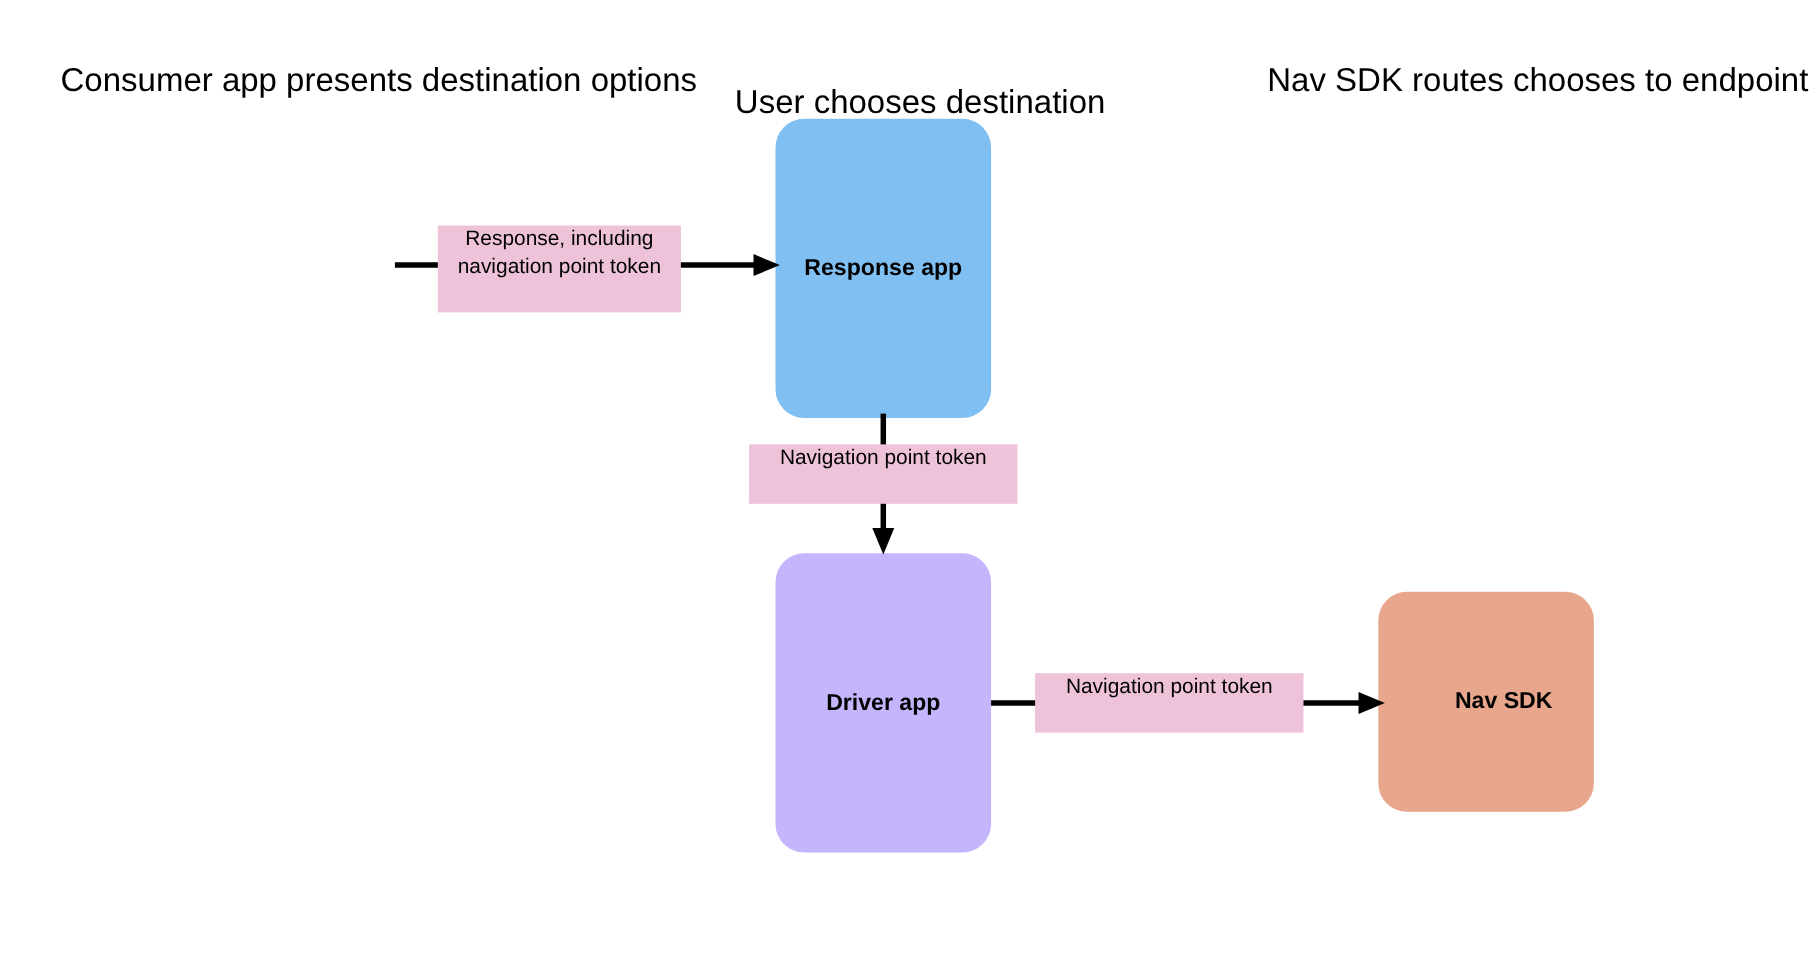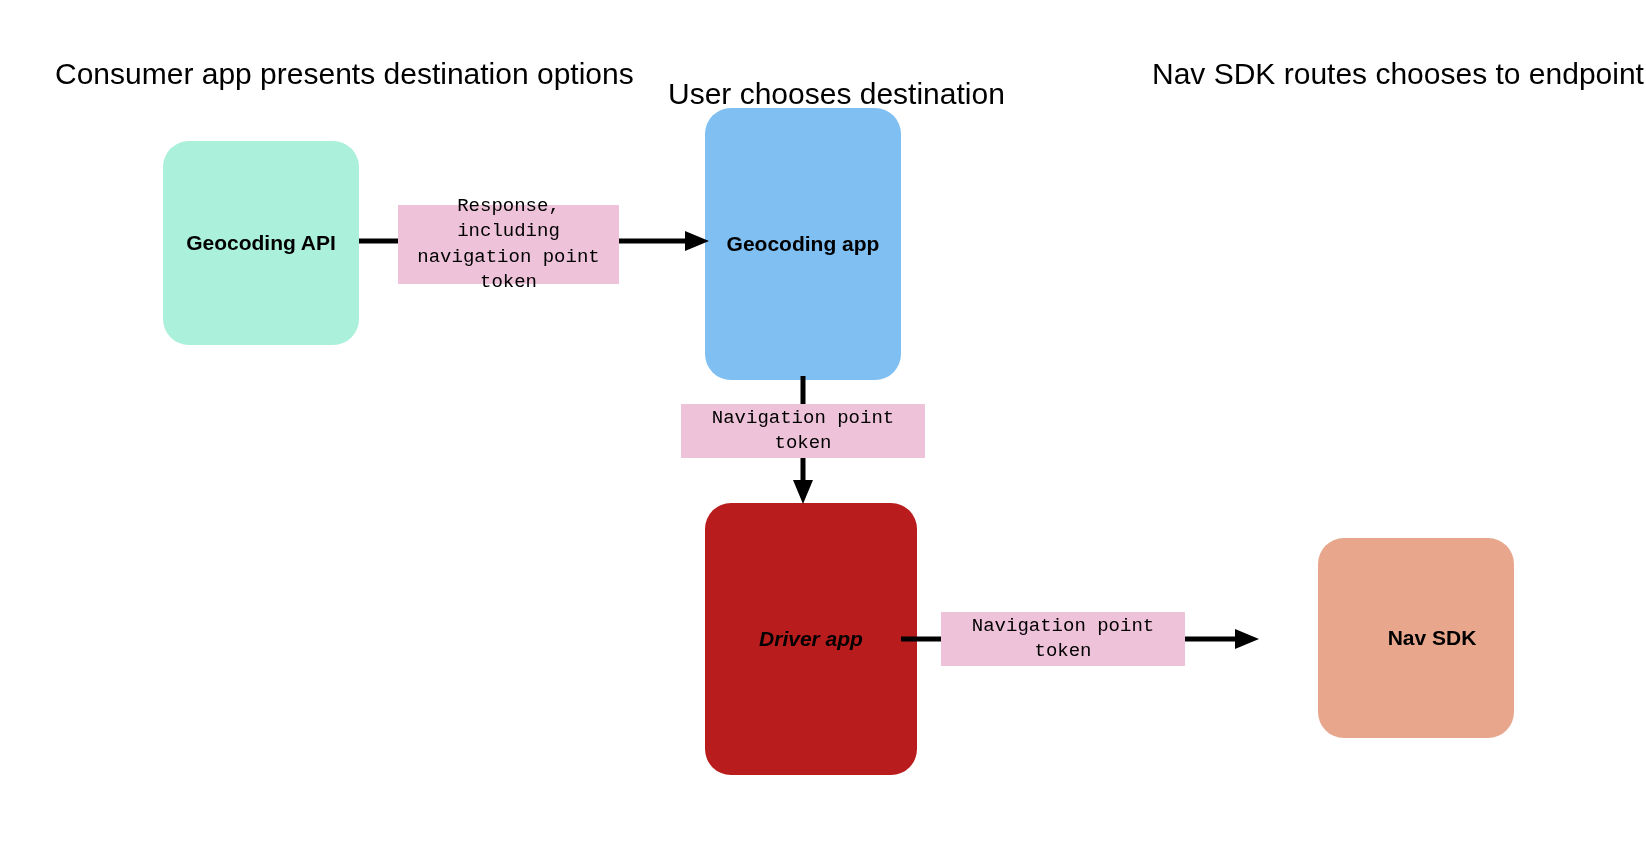--- a/index.html
+++ b/index.html
@@ -45,25 +45,23 @@
     color: #000000;
     text-align: center;
     line-height: 1.25;
     white-space: nowrap;
   }
 
   
   .edge-label {
     position: absolute;
     display: flex;
-    align-items: center;
     justify-content: center;
     box-sizing: border-box;
     z-index: 3;
-    font-family: Liberation Mono, monospace;
   }
   .edge-label-text {
     font-size: 19px;
     font-weight: 400;
     color: #000000;
     text-align: center;
     line-height: 1.32;
     padding: 0 6px;
   }
 
@@ -114,33 +112,30 @@
     </svg>
   </div>
 
   <div class="connector" style="left:1183px; top:626px; width:78px; height:26px;">
     <svg width="78" height="26" viewBox="0 0 78 26">
       <line x1="0" y1="13" x2="56" y2="13" stroke="#000000" stroke-width="5"></line>
       <polygon points="52,3 76,13 52,23" fill="#000000"></polygon>
     </svg>
   </div>
 
-  <div class="node" style="left:163px; top:141px; width:196px; height:204px; background:#aaf0da;">
-    <span class="node-label">Geocoding API</span>
+
+  <div class="node" style="left:705px; top:108px; width:196px; height:272px; background:#7fbff2;">
+    <span class="node-label">Response app</span>
   </div>
 
-  <div class="node" style="left:705px; top:108px; width:196px; height:272px; background:#7fbff2;">
-    <span class="node-label">Geocoding app</span>
-  </div>
-
-  <div class="node" style="left:705px; top:503px; width:212px; height:272px; background:#b91c1c;font-style:italic;">
+  <div class="node" style="left:705px; top:503px; width:196px; height:272px; background:#c4b5fd;">
     <span class="node-label">Driver app</span>
   </div>
 
-  <div class="node" style="left:1318px; top:538px; width:196px; height:200px; background:#e8a78d;padding-left:32px;">
+  <div class="node" style="left:1253px; top:538px; width:196px; height:200px; background:#e8a78d;padding-left:32px;">
     <span class="node-label">Nav SDK</span>
   </div>
 
   <div class="edge-label" style="left:398px; top:205px; width:221px; height:79px; background:#eec3da;">
     <span class="edge-label-text">Response, including navigation point token</span>
   </div>
 
   <div class="edge-label" style="left:681px; top:404px; width:244px; height:54px; background:#eec3da;">
     <span class="edge-label-text">Navigation point token</span>
   </div>

